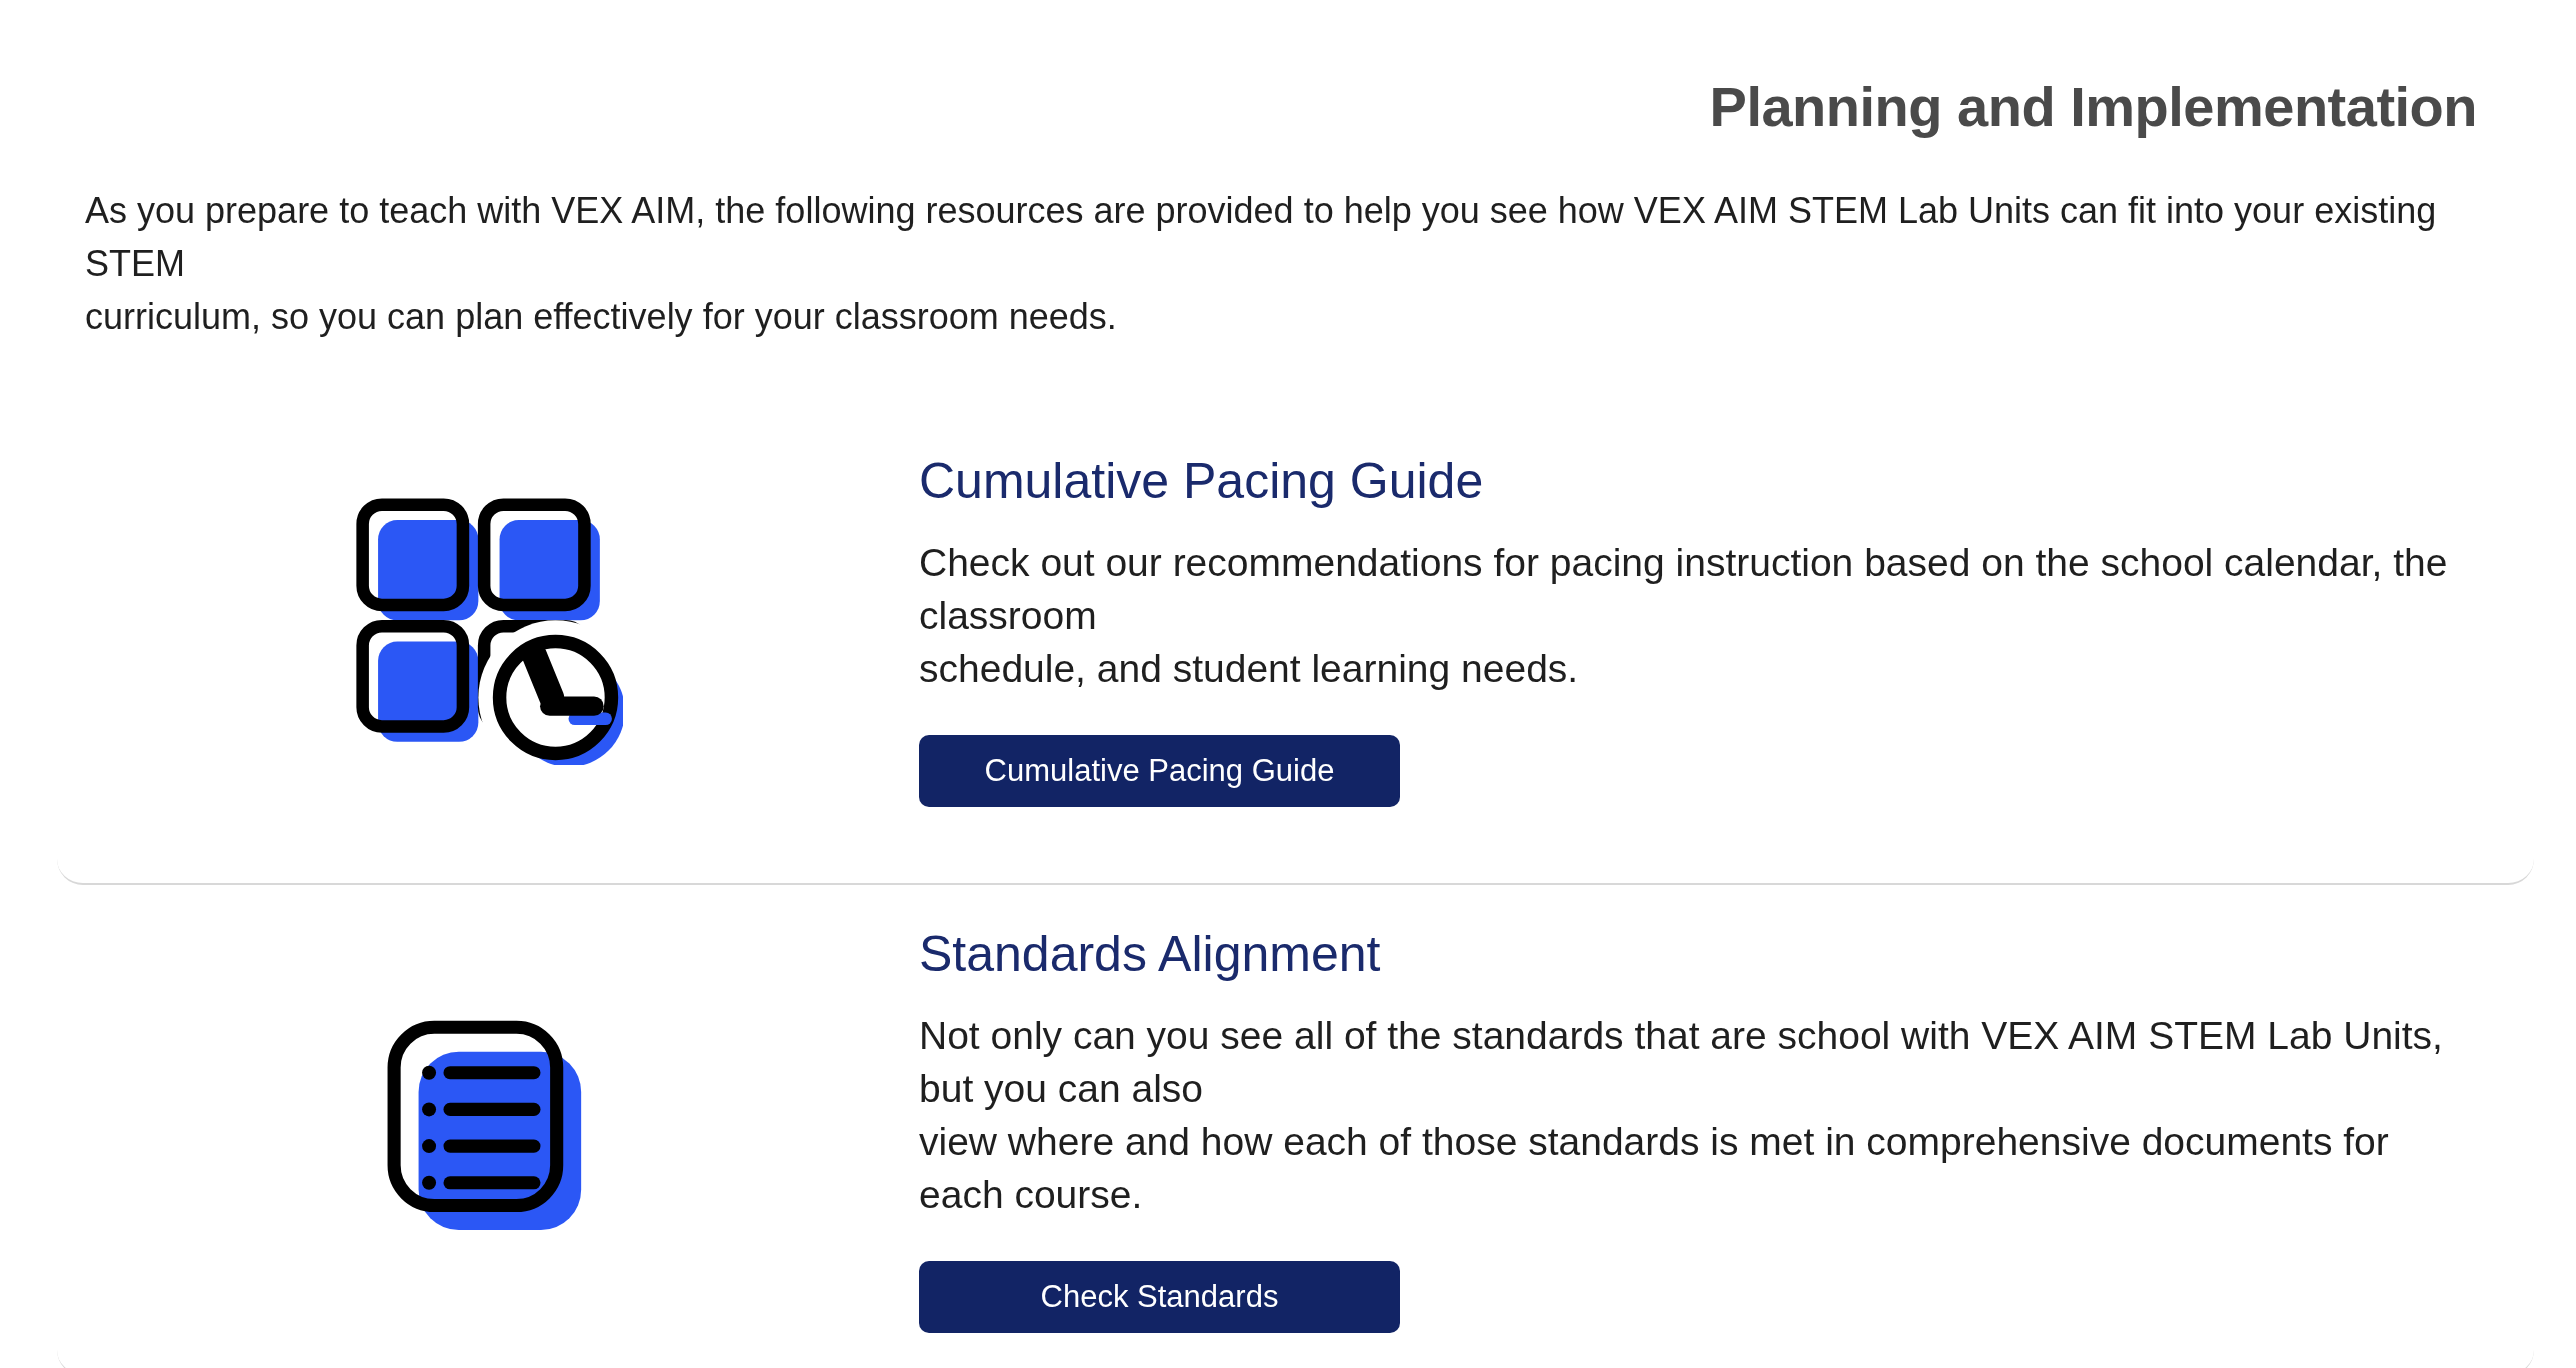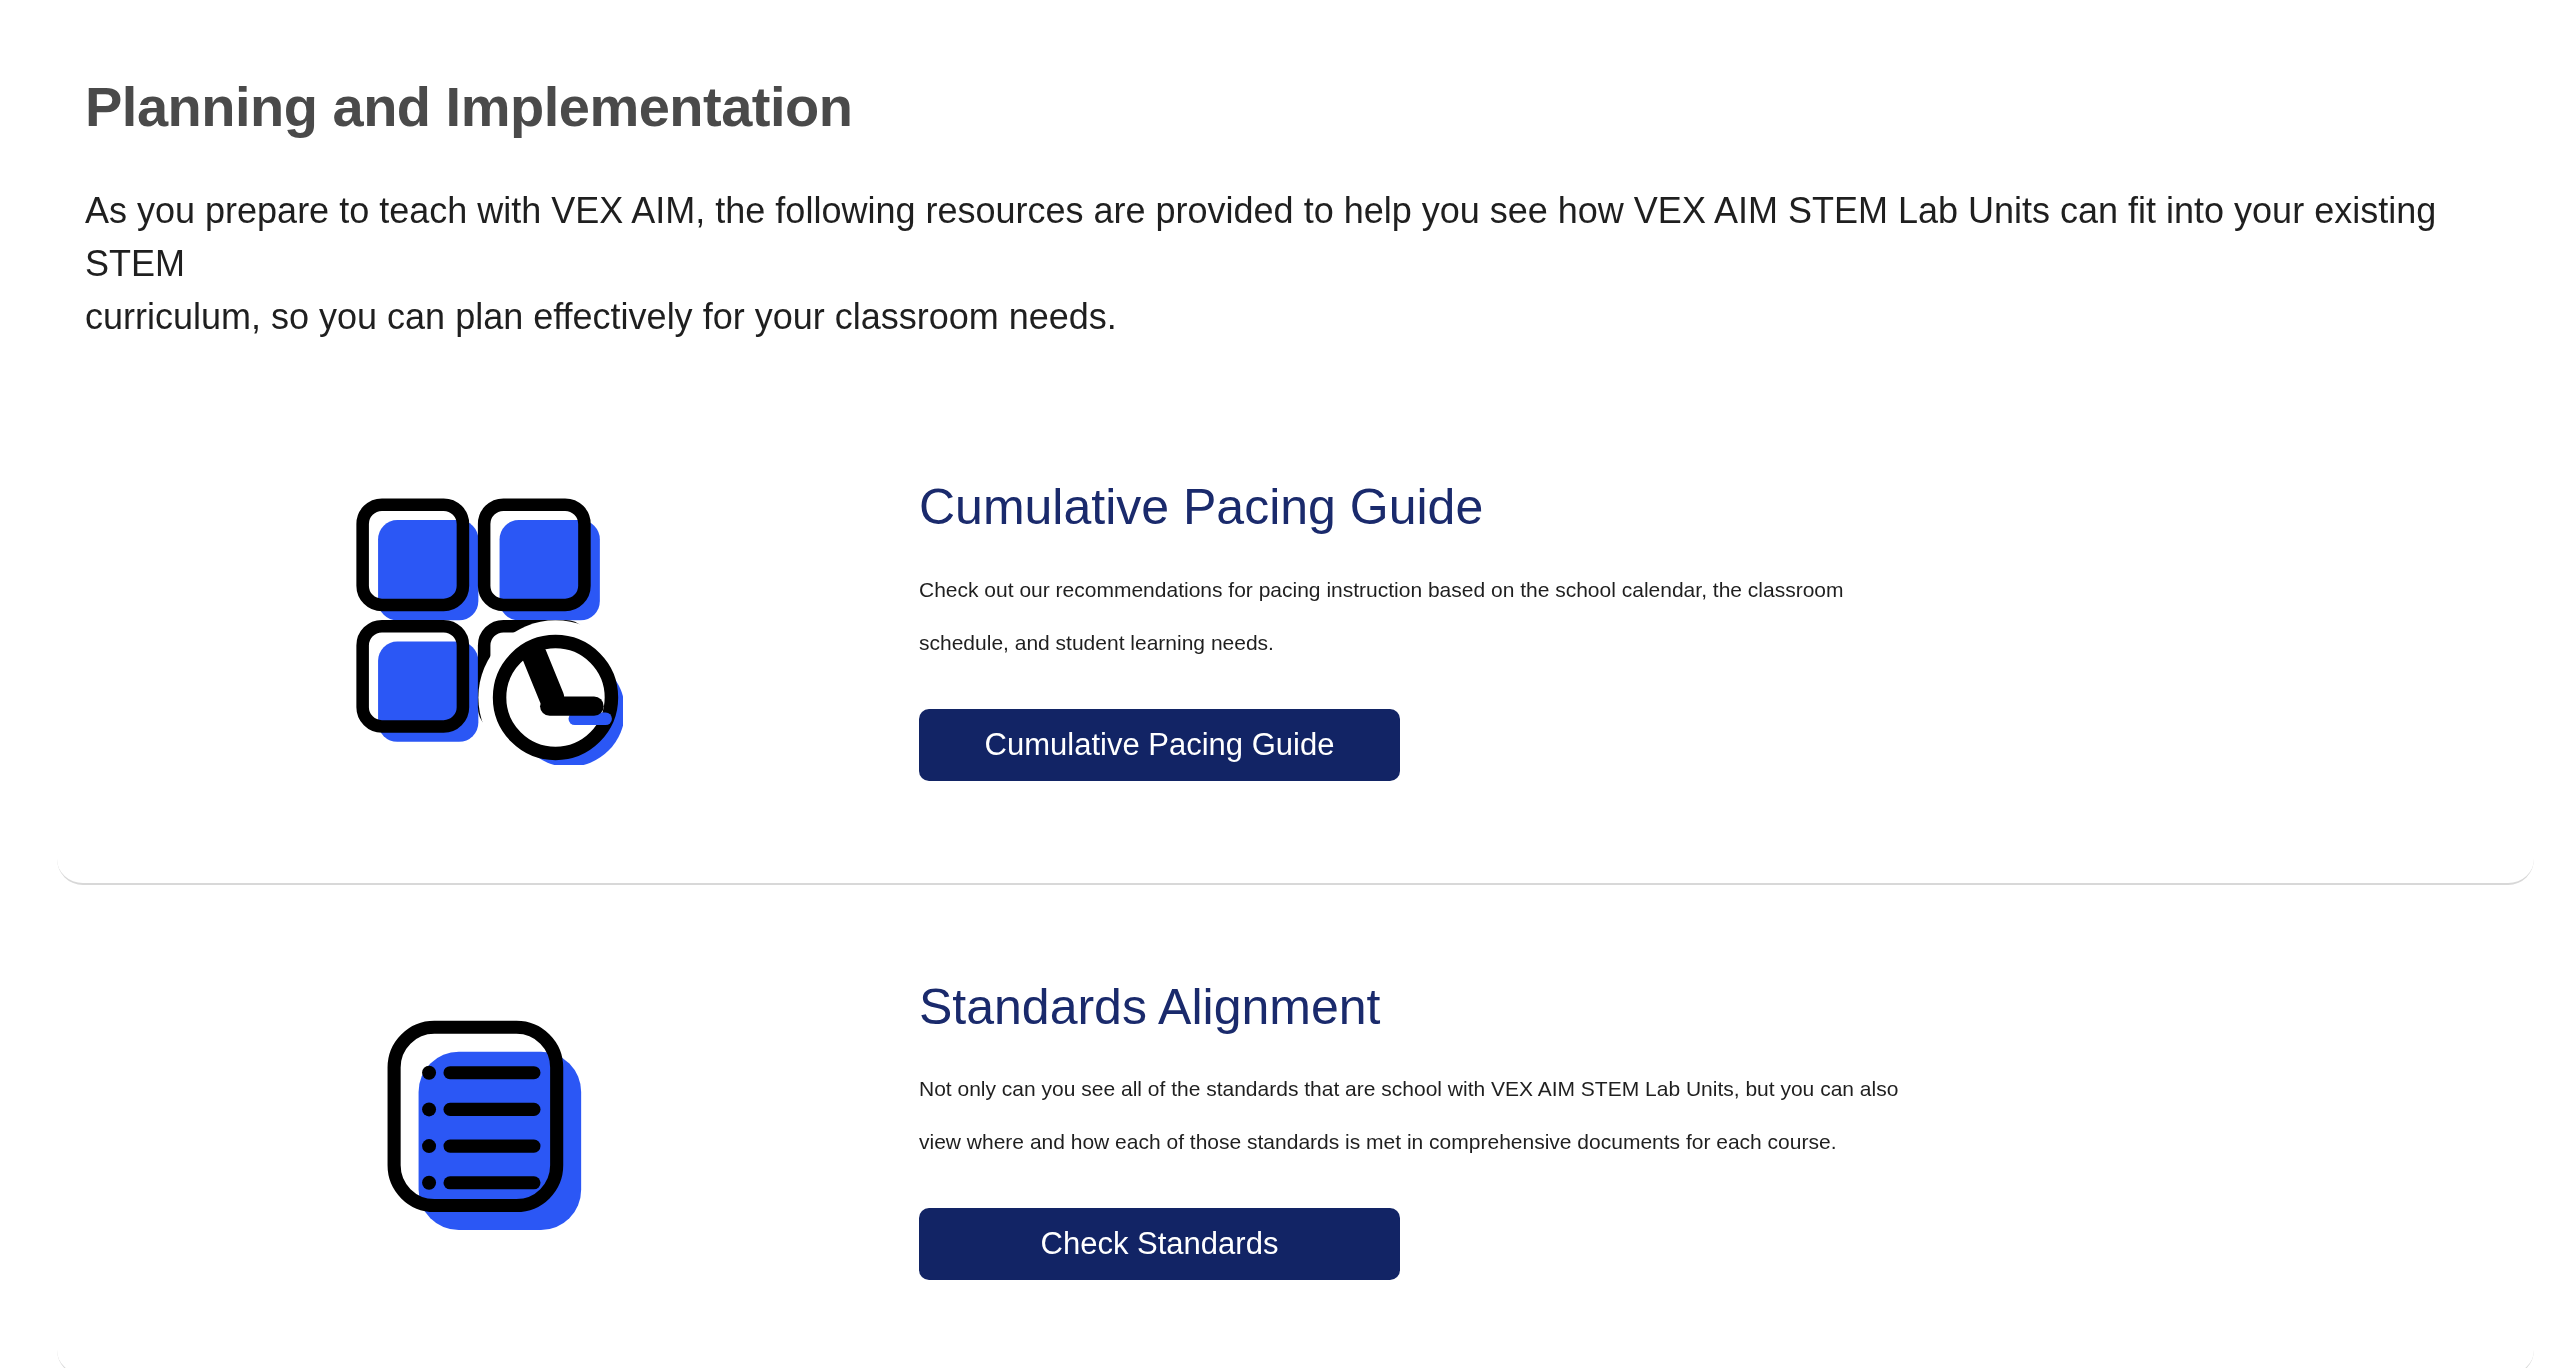--- a/index.html
+++ b/index.html
@@ -19,20 +19,21 @@
     overflow:hidden;
     color:var(--body-ink);
   }
   .page-title{
     margin:73px 99px 0 85px;
     font-size:56px;
     line-height:1.2;
     font-weight:700;
     letter-spacing:-0.5px;
     color:var(--title-gray);
+    text-align:right;
   }
   .intro-text{
     margin:44px 99px 0 85px;
     font-size:36px;
     line-height:53px;
     white-space:pre-line;
     color:var(--body-ink);
   }
   .card{
     display:flex;
@@ -53,21 +54,21 @@
   }
   .content-col{flex:1;padding-right:60px;}
   .card-title{
     font-size:50px;
     line-height:1.15;
     font-weight:400;
     color:var(--navy-head);
     margin:0 0 26px 0;
   }
   .card-desc{
-    font-size:21px;
+    font-size:39px;
     line-height:53px;
     white-space:pre-line;
     color:var(--body-ink);
     margin:0 0 40px 0;
   }
   .action-button{
     display:flex;
     align-items:center;
     justify-content:center;
     width:481px;

